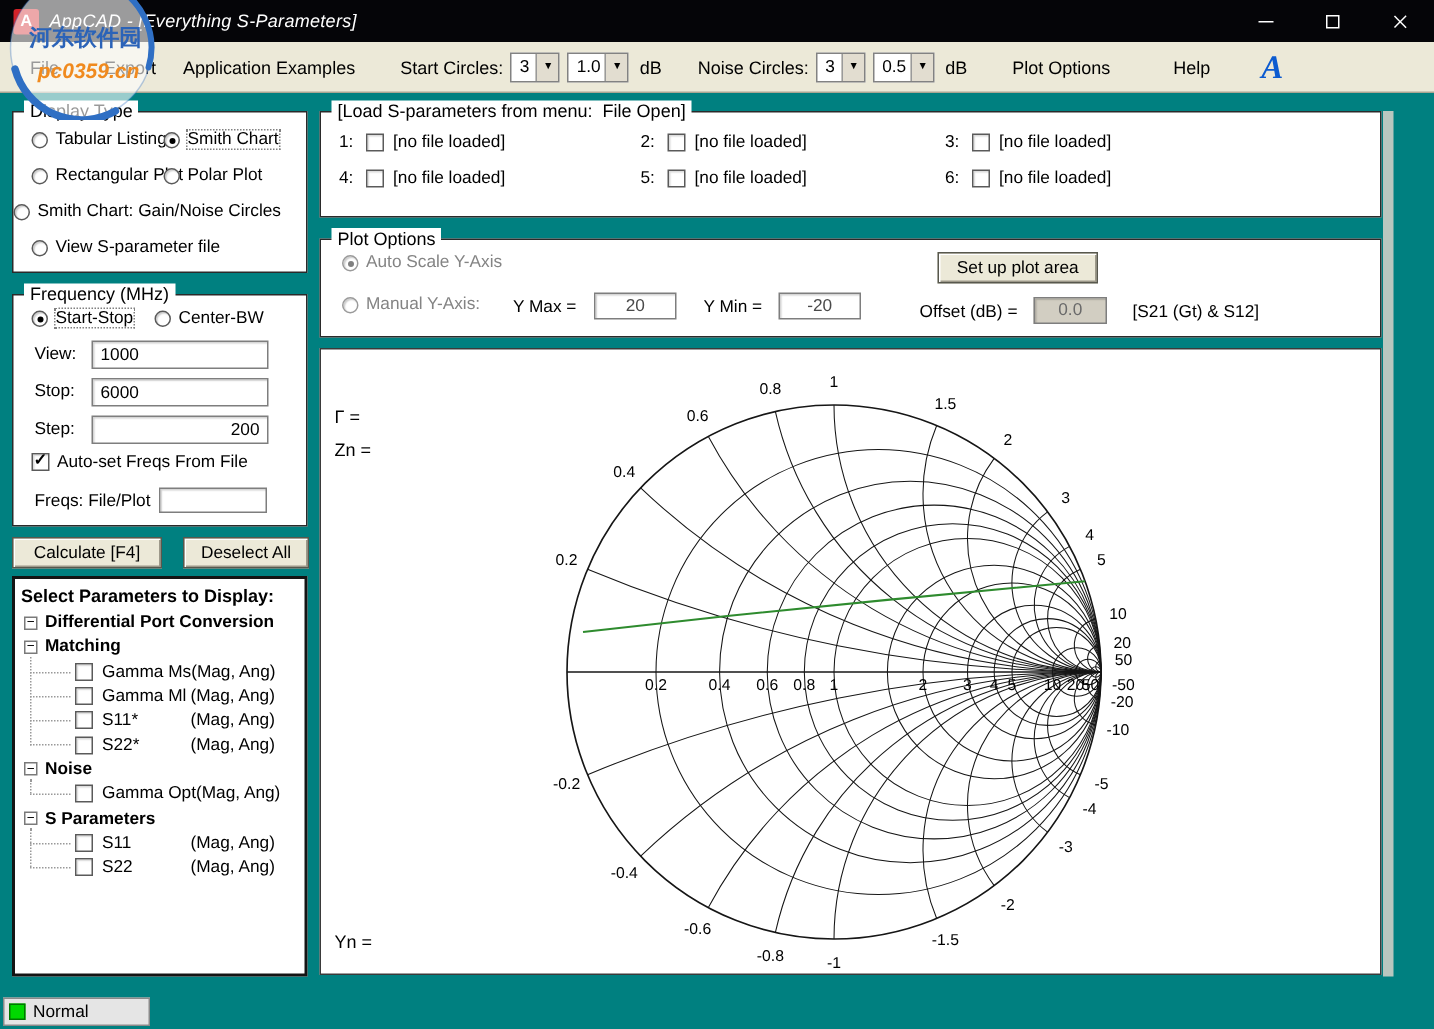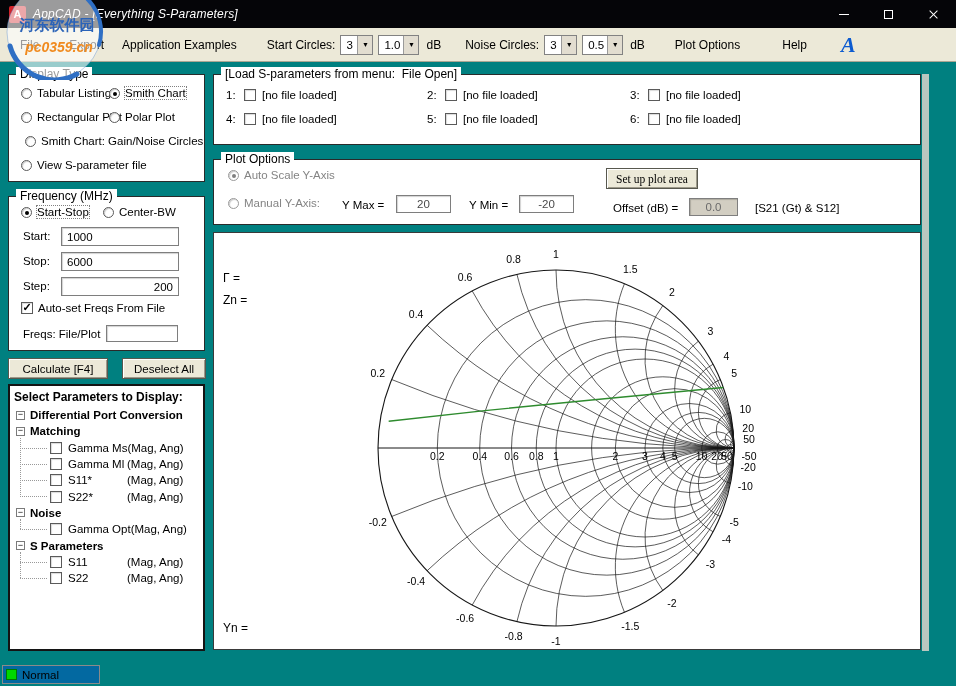--- a/index.html
+++ b/index.html
@@ -82,21 +82,21 @@
   .slot { display:flex; align-items:center; gap:6px; font-size:11.5px; }
   .slot-num { min-width:12px; }
 
   
   .plot-area { position:absolute; left:213px; top:232px; width:708px; height:418px; background:#fff; border:1px solid #3a3a3a; }
   .plot-label { position:absolute; font-size:12px; }
   #smith-svg { position:absolute; left:0; top:0; }
 
   
   .statusbar { position:absolute; left:0; top:663px; width:956px; height:23px; background:#008080; }
-  .status-panel { position:absolute; left:2px; top:2px; width:98px; height:19px; background:#0369a1; border:1px solid #8a8a8a;
+  .status-panel { position:absolute; left:2px; top:2px; width:98px; height:19px; background:#e5e5e5; border:1px solid #8a8a8a;
                   display:flex; align-items:center; gap:5px; padding:0 3px; font-size:11.5px; }
   .status-dot { width:11px; height:11px; background:#00d800; border:1px solid #007800; }
 
   
   .watermark { position:absolute; left:0; top:0; z-index:60; pointer-events:none; }
   .wm-cn { font-size:15px; font-weight:bold; fill:#2b63b8; text-anchor:middle; font-family:"Liberation Sans", sans-serif; }
   .wm-url { font-size:14px; font-weight:bold; font-style:italic; fill:#f08a1e; text-anchor:middle; }
 
   .right-strip { position:absolute; left:922px; top:74px; width:7px; height:577px; background:#b9c7bf; }
 </style>
@@ -172,42 +172,42 @@
     <span class="opt-label focus">Smith Chart</span>
   </div>
   <div class="opt" style="left:12px; top:36px;">
     <span class="radio"></span>
     <span class="opt-label">Rectangular Plot</span>
   </div>
   <div class="opt" style="left:100px; top:36px;">
     <span class="radio"></span>
     <span class="opt-label">Polar Plot</span>
   </div>
-  <div class="opt" style="left:16px; top:60px;">
+  <div class="opt" style="left:0; top:60px;">
     <span class="radio"></span>
     <span class="opt-label">Smith Chart: Gain/Noise Circles</span>
   </div>
   <div class="opt" style="left:12px; top:84px;">
     <span class="radio"></span>
     <span class="opt-label">View S-parameter file</span>
   </div>
 </div>
 
 <div class="panel" style="left:8px; top:196px; width:197px; height:155px;">
   <span class="legend">Frequency (MHz)</span>
   <div class="opt" style="left:12px; top:9px;">
     <span class="radio sel"></span>
     <span class="opt-label focus">Start-Stop</span>
   </div>
   <div class="opt" style="left:94px; top:9px;">
     <span class="radio"></span>
     <span class="opt-label">Center-BW</span>
   </div>
 
-  <span class="flabel" style="left:14px; top:33px;">Start:</span>
+  <span class="flabel" style="left:14px; top:33px;">View:</span>
   <input class="tinput" style="left: 52px; top: 30px; width: 118px; height: 19px;" value="1000">
   <span class="flabel" style="left:14px; top:58px;">Stop:</span>
   <input class="tinput" style="left: 52px; top: 55px; width: 118px; height: 19px;" value="6000">
   <span class="flabel" style="left:14px; top:83px;">Step:</span>
   <input class="tinput" style="left: 52px; top: 80px; width: 118px; height: 19px; text-align: right;" value="200">
 
   <div class="opt" style="left:12px; top:105px;">
     <span class="cbox">
         <span class="chk">✓</span>
       </span>
@@ -353,21 +353,21 @@
 
   <span class="flabel" style="left:128px; top:39px;">Y Max =</span>
   <div class="tinput ro" style="left:182px; top:35px; width:55px; height:18px;">
     <span>20</span>
   </div>
   <span class="flabel" style="left:255px; top:39px;">Y Min =</span>
   <div class="tinput ro" style="left:305px; top:35px; width:55px; height:18px;">
     <span>-20</span>
   </div>
 
-  <div class="btn" style="left:392px; top:8px; width:92px; height:21px;font-family:Liberation Serif, serif;">
+  <div class="btn" style="left:411px; top:8px; width:107px; height:21px;">
     <span>Set up plot area</span>
   </div>
 
   <span class="flabel" style="left:399px; top:42px;">Offset (dB) =</span>
   <div class="tinput ro grayed" style="left:475px; top:38px; width:49px; height:18px;">
     <span>0.0</span>
   </div>
   <span class="flabel" style="left:541px; top:42px;">[S21 (Gt) &amp; S12]</span>
 </div>
 

